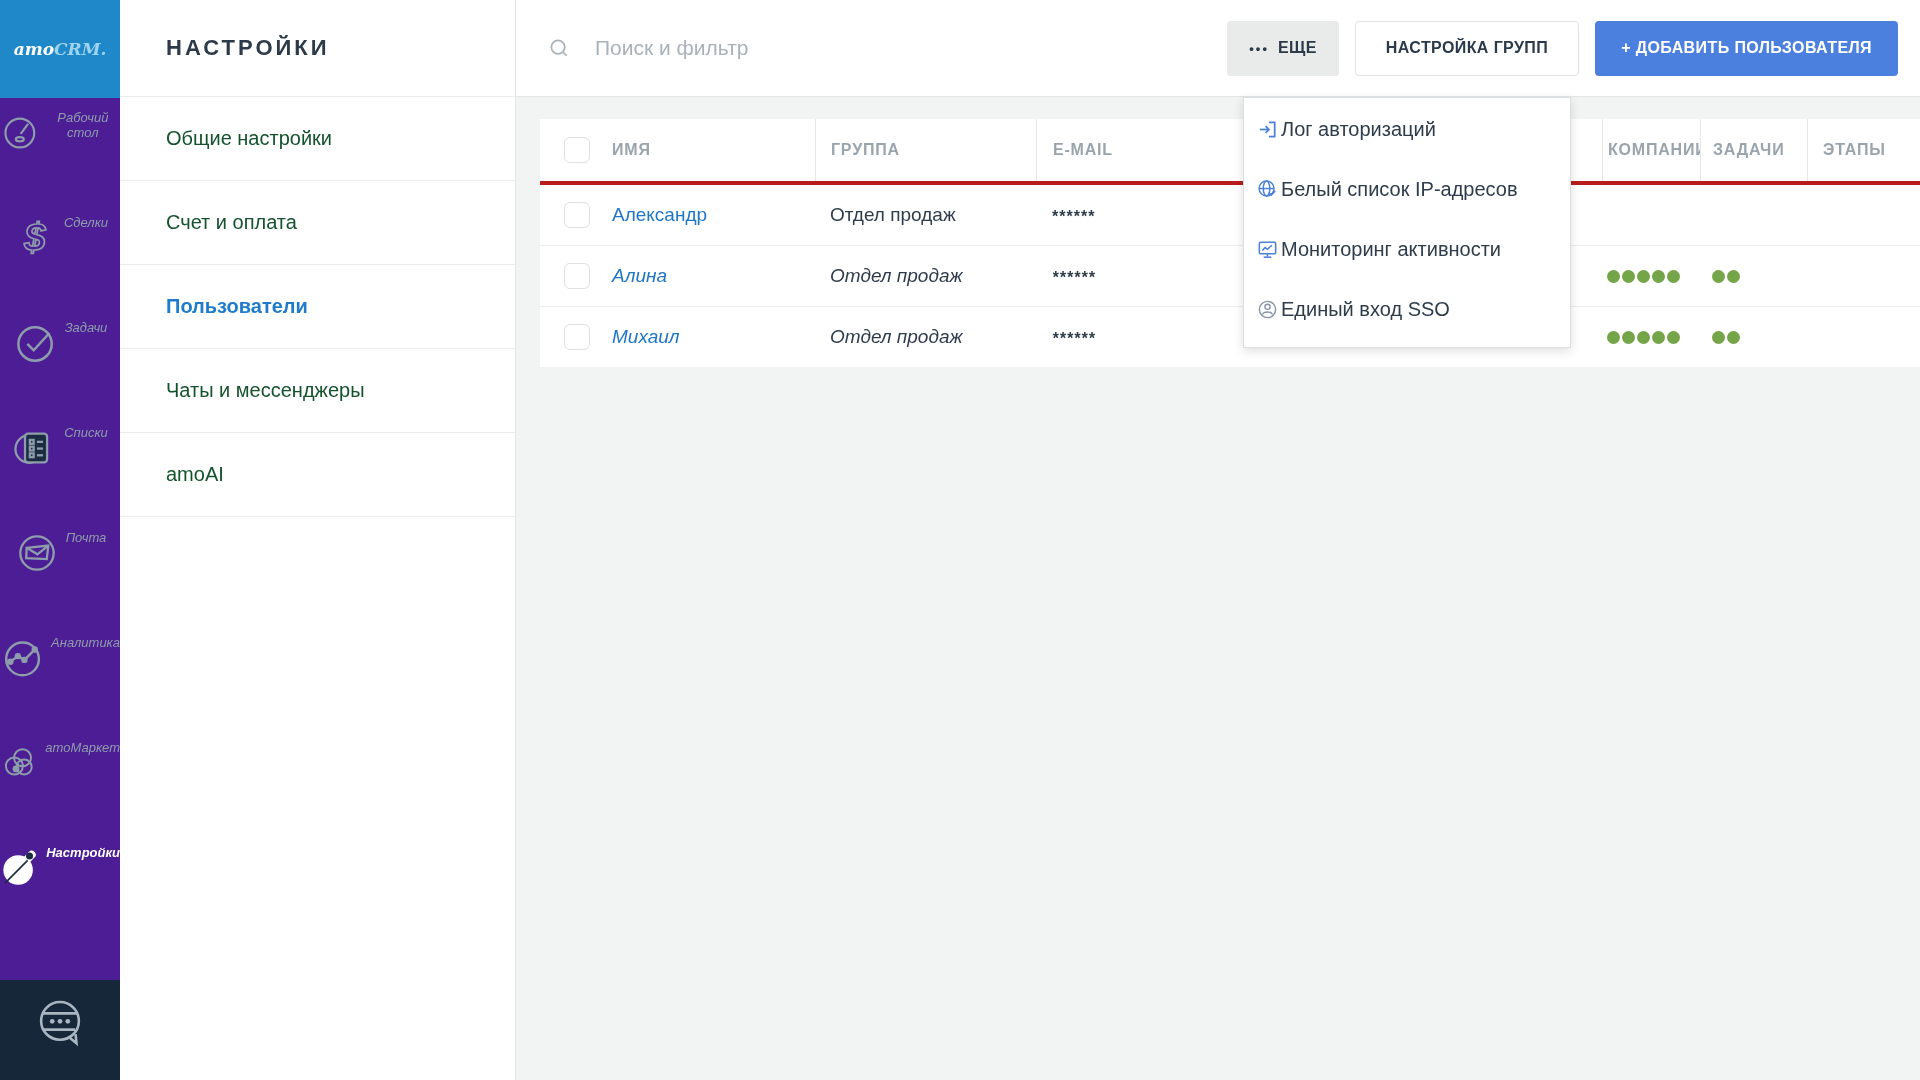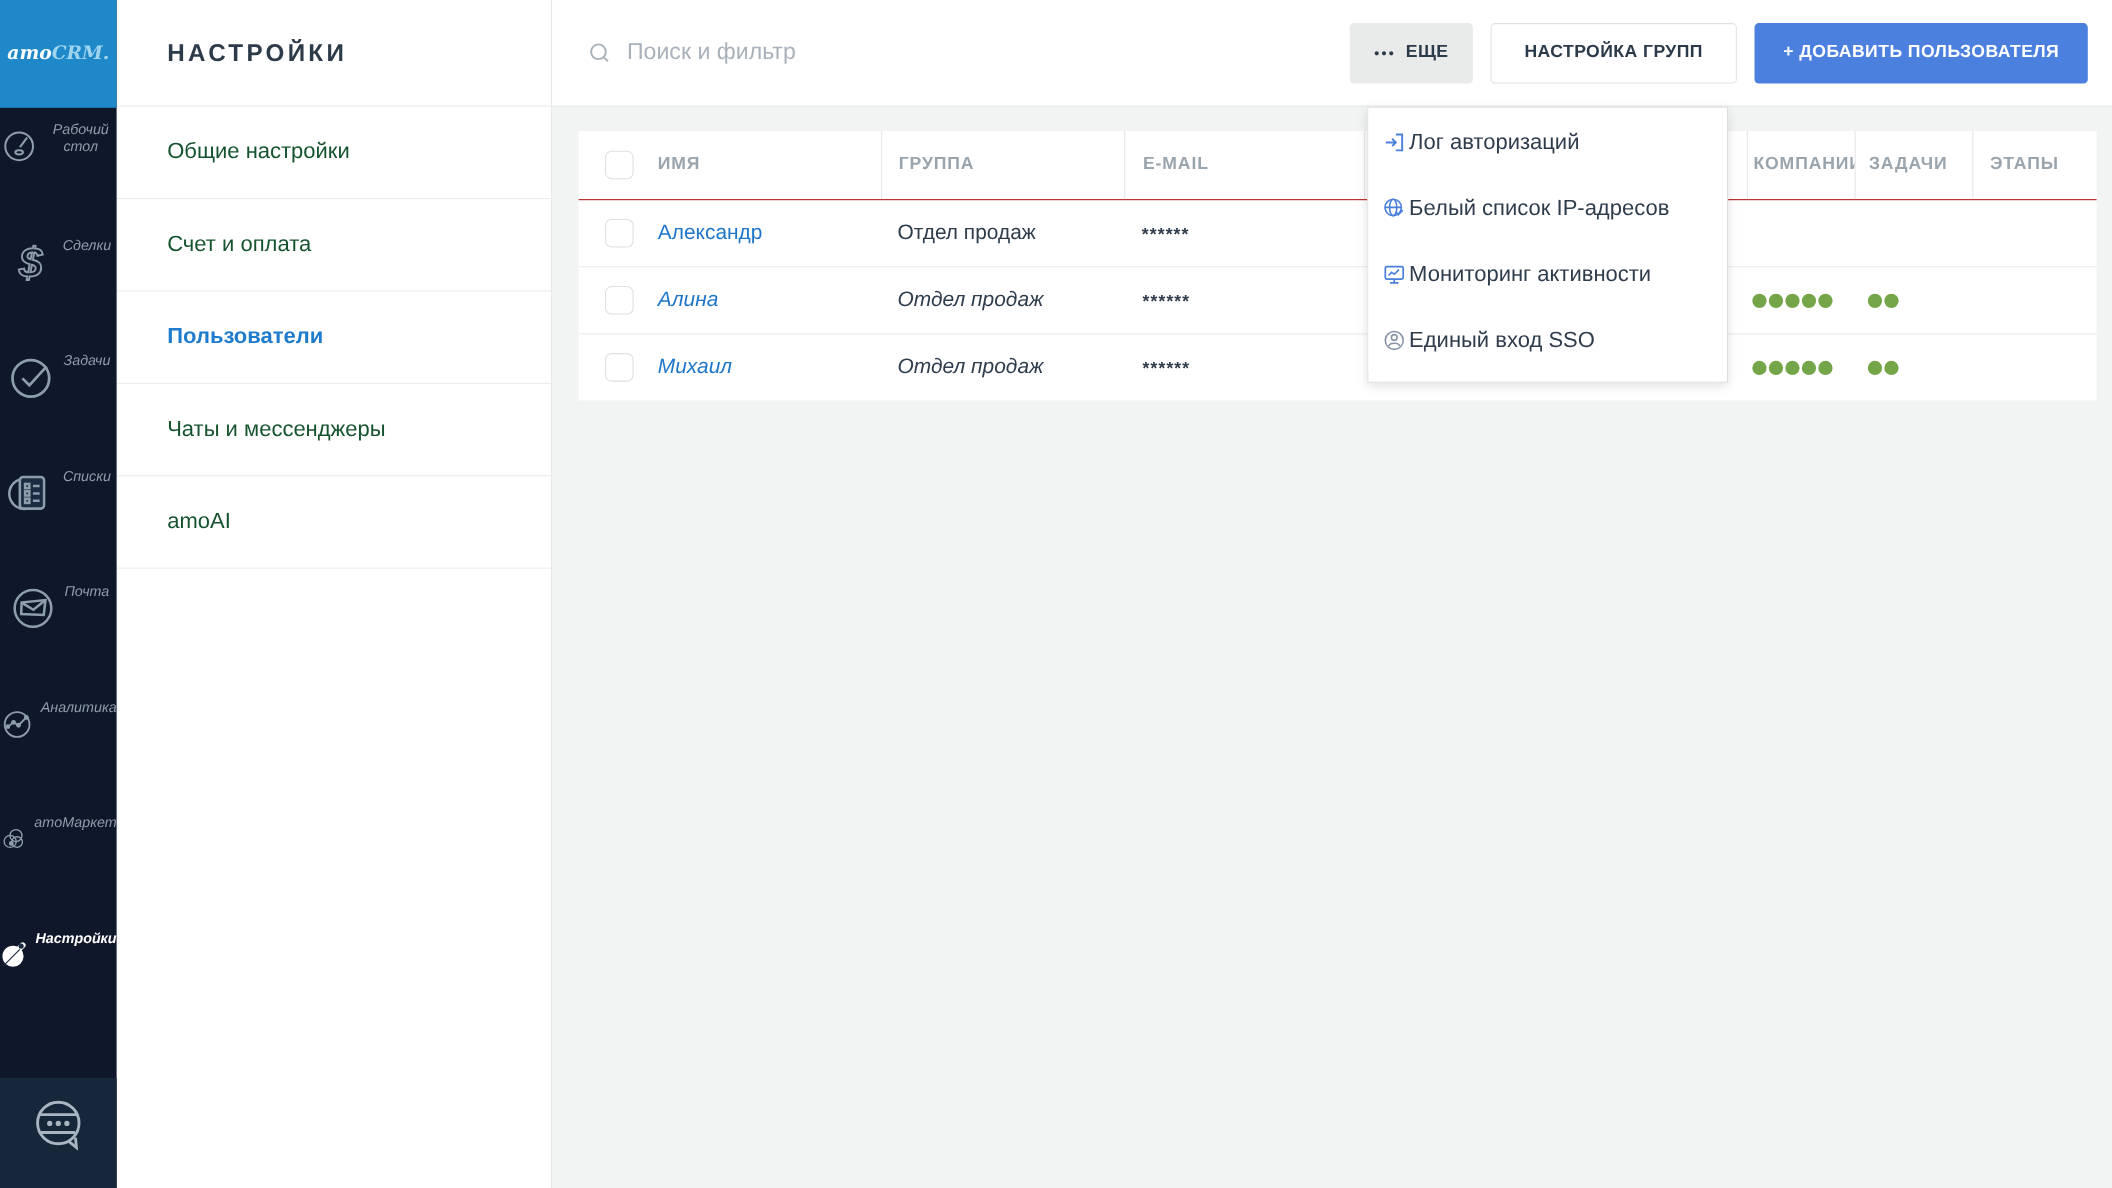--- a/index.html
+++ b/index.html
@@ -1,20 +1,20 @@
 <!DOCTYPE html>
 <html><head>
 <meta charset="utf-8">
 <style>
   html,body{margin:0;padding:0;width:1920px;height:1080px;overflow:hidden;
     font-family:"Liberation Sans",sans-serif;background:#f2f3f3;position:relative;}
   .app{display:flex;height:100%;}
 
   
-  .iconbar{width:106px;background:#0f172a;position:relative;flex-shrink:0;}
+  .iconbar{width:120px;background:#4c1d95;position:relative;flex-shrink:0;}
   .logo{height:98px;background:#1e88c9;display:flex;align-items:center;justify-content:center;
     font-family:"DejaVu Serif",serif;font-style:italic;font-weight:bold;font-size:17px;cursor:pointer;}
   .logo-amo{color:#ffffff;}
   .logo-crm{color:#9fd4ef;}
   .icon-nav{padding-top:12px;}
   .icon-item{height:105px;display:flex;flex-direction:row;align-items:flex-start;justify-content:center;
     gap:6px;color:#8e9dab;cursor:pointer;font-style:italic;}
   .icn{width:46px;height:46px;display:block;}
   .icn svg{width:100%;height:100%;display:block;}
   .icn-label{font-size:13px;line-height:15px;text-align:center;max-width:92px;}
@@ -30,37 +30,37 @@
   .settings-title{height:97px;display:flex;align-items:center;padding-left:46px;font-size:22px;
     font-weight:bold;letter-spacing:3px;color:#2c3a4a;border-bottom:1px solid #ececec;box-sizing:border-box;}
   .snav-item{height:84px;display:flex;align-items:center;padding-left:46px;font-size:20px;color:#14532d;
     border-bottom:1px solid #ececec;cursor:pointer;box-sizing:border-box;}
   .snav-item.active{color:#1f7ccc;font-weight:bold;}
 
   
   .main{flex:1;display:flex;flex-direction:column;min-width:0;}
   .topbar{height:97px;background:#ffffff;border-bottom:1px solid #e2e4e6;display:flex;align-items:center;
     padding:0 22px 0 32px;box-sizing:border-box;flex-shrink:0;}
-  .search{display:flex;align-items:center;gap:13px;flex:1;cursor:text;}
+  .search{display:flex;align-items:center;gap:24px;flex:1;cursor:text;}
   .search-icn{width:23px;height:23px;color:#aab2b9;display:block;}
   .search-icn svg{width:100%;height:100%;display:block;}
   .search-ph{font-size:21px;color:#a9b1ba;}
   .topbar-buttons{display:flex;align-items:center;gap:16px;}
   .btn{height:55px;border:none;border-radius:4px;font-family:inherit;font-size:16px;font-weight:bold;
     color:#2b3a4a;display:flex;align-items:center;justify-content:center;cursor:pointer;letter-spacing:.4px;box-sizing:border-box;}
   .btn-more{background:#e9eaea;padding:0 22px;gap:9px;}
   .btn-more .dots{font-size:13px;letter-spacing:2px;}
   .btn-groups{background:#ffffff;border:1px solid #e0e2e4;padding:0 30px;}
   .btn-add{background:#4c80de;color:#ffffff;padding:0 26px;}
 
   .content{flex:1;position:relative;}
 
   
   .users-table{margin:22px 0 0 24px;width:1380px;background:#ffffff;}
-  .thead{display:flex;height:62px;border-bottom:1px solid #b91c1c;}
+  .thead{display:flex;height:62px;border-bottom:4px solid #b91c1c;}
   .th{display:flex;align-items:center;box-sizing:border-box;border-left:1px solid #e7e7e7;overflow:hidden;}
   .th:first-child{border-left:none;}
   .th-label{font-size:16px;font-weight:bold;color:#9aa4ad;letter-spacing:.8px;white-space:nowrap;}
   .col-name{width:275px;}
   .col-group{width:221px;padding-left:15px;align-items:center;}
   .col-email{width:218px;padding-left:16px;}
   .col-blank{width:348px;}
   .col-companies{width:98px;padding-left:5px;}
   .col-tasks{width:107px;padding-left:12px;}
   .col-stages{width:113px;padding-left:15px;}

